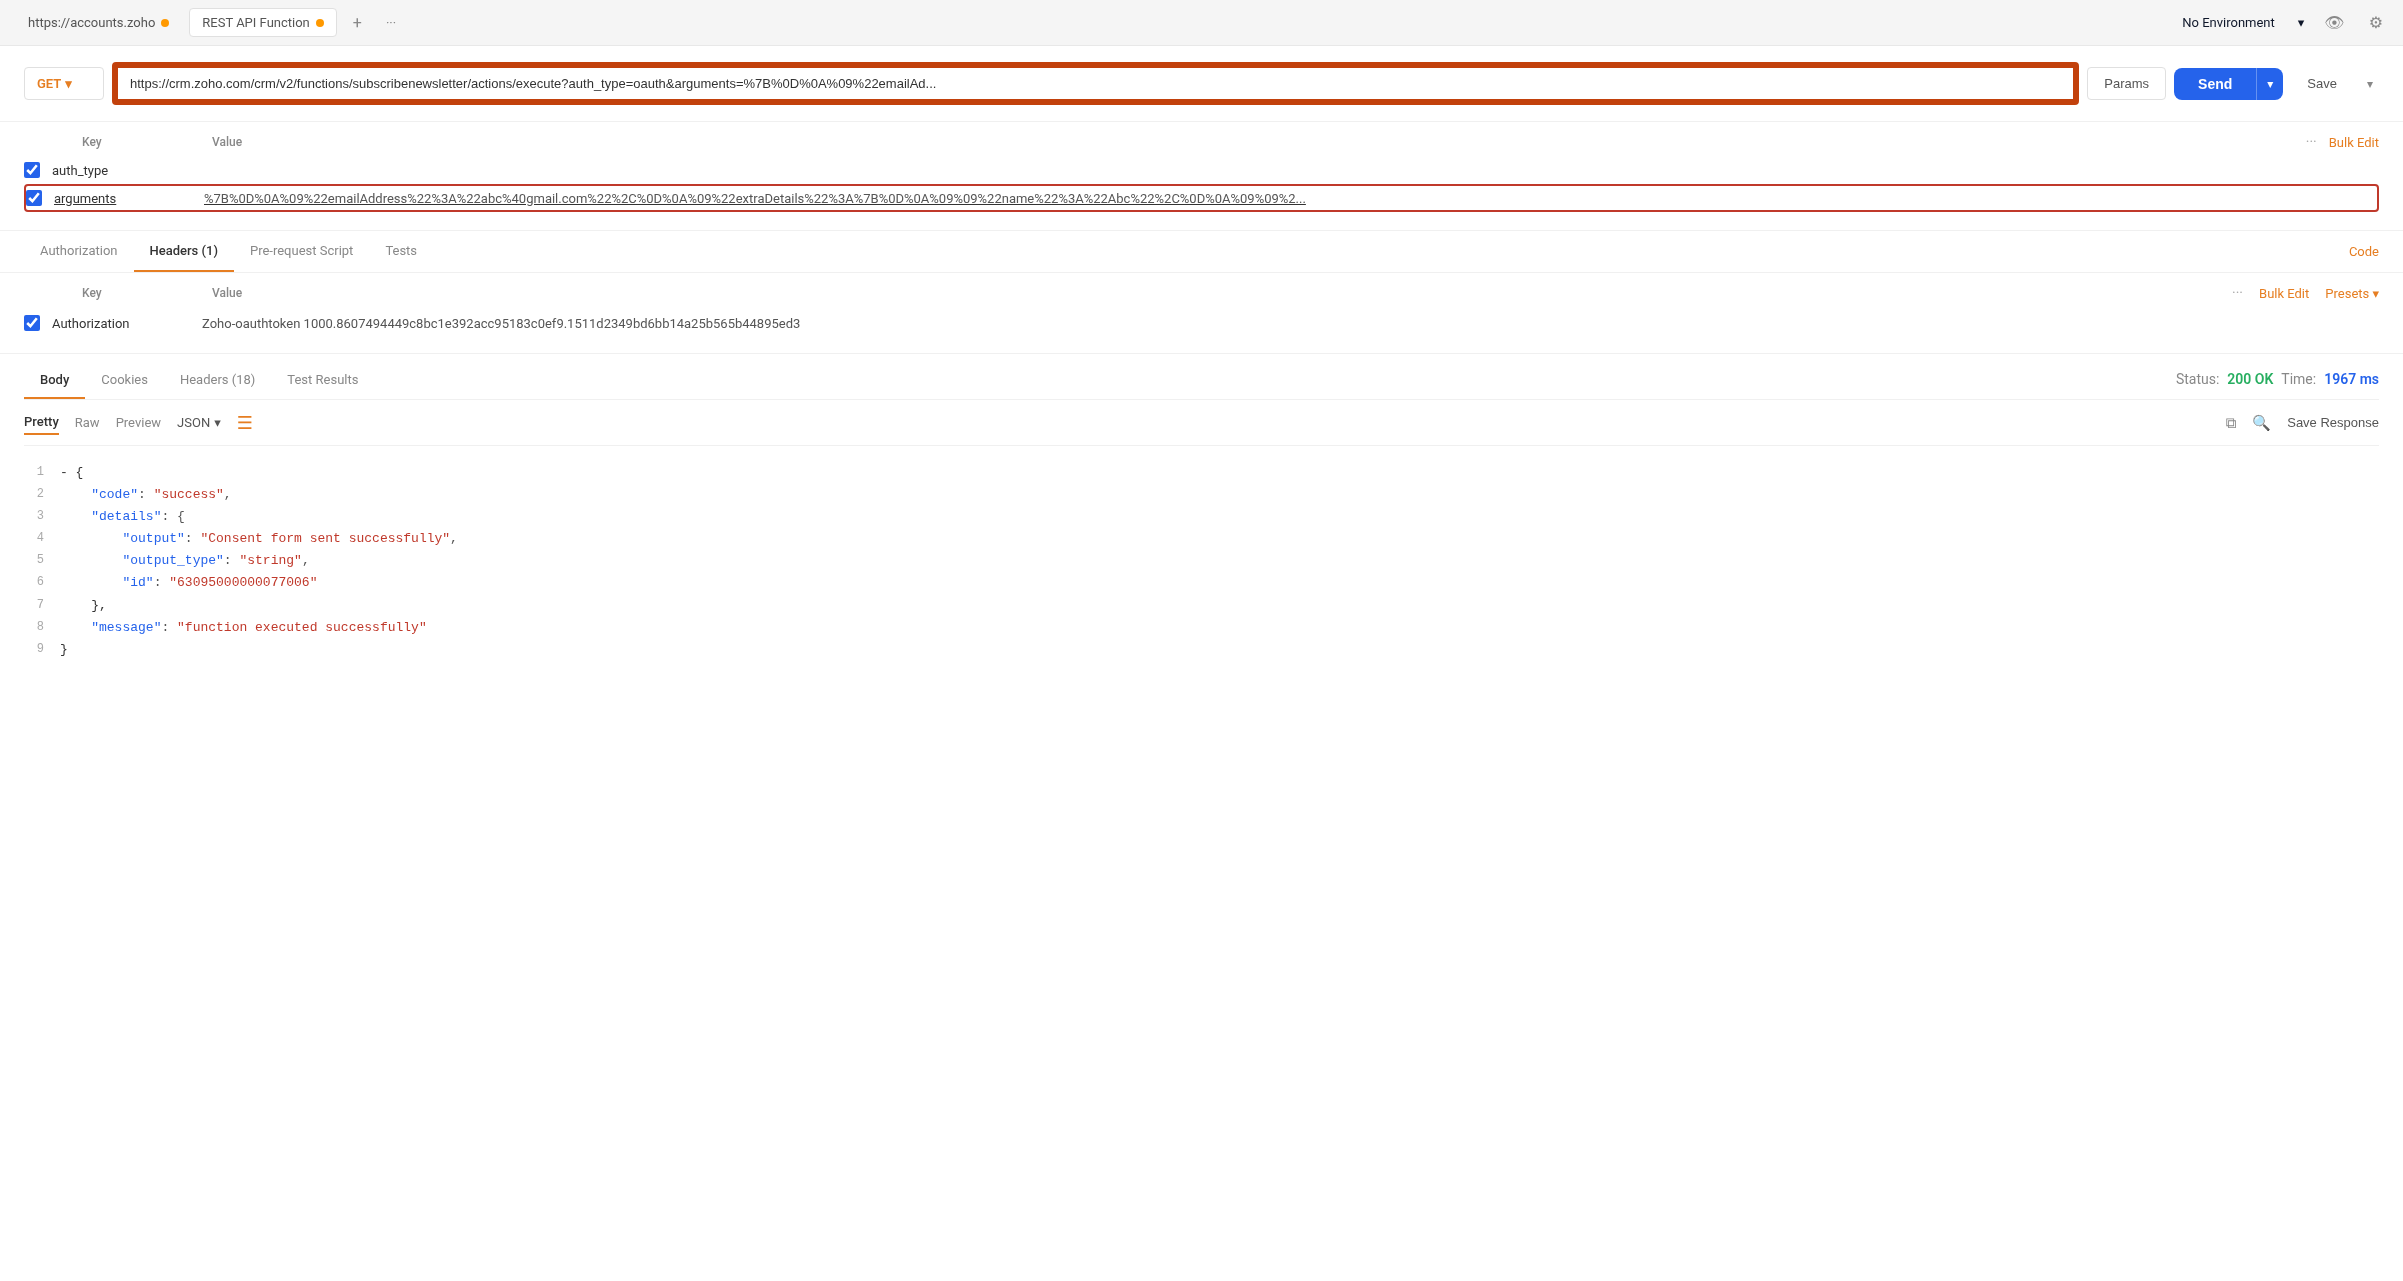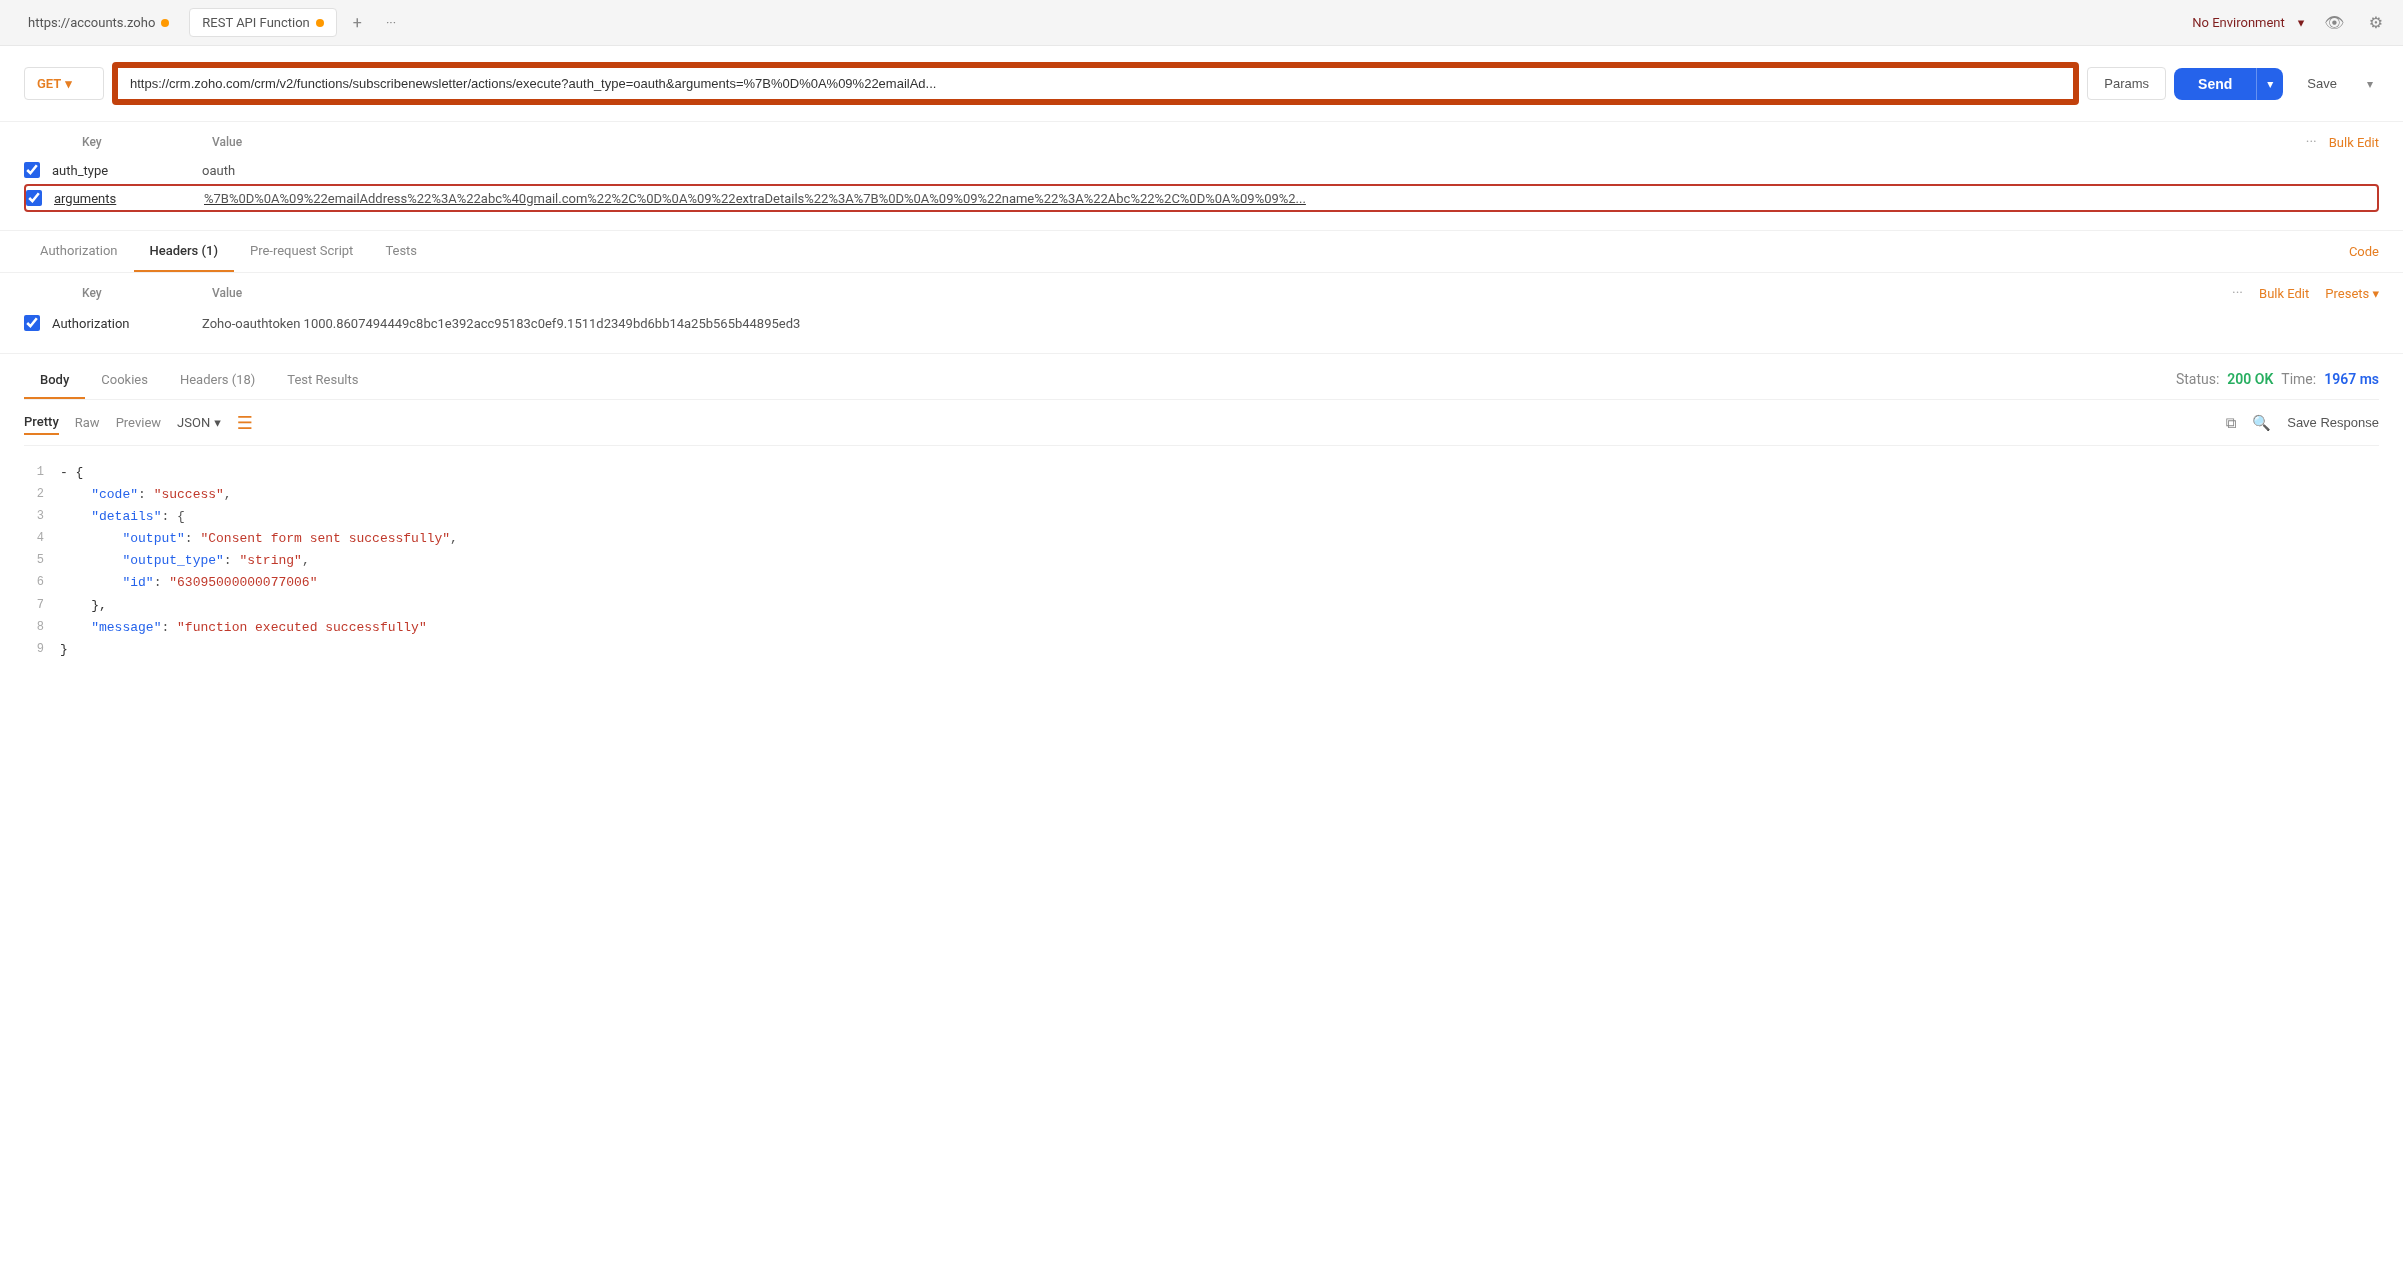--- a/index.html
+++ b/index.html
@@ -54,22 +54,22 @@
     }
     .top-bar-right {
       margin-left: auto;
       display: flex;
       align-items: center;
       gap: 16px;
     }
     .env-selector {
       display: flex;
       align-items: center;
-      gap: 13px;
-      color: #7f1d1d;
+      gap: 23px;
+      color: #0f172a;
       font-size: 13px;
       cursor: pointer;
     }
     .icon-btn {
       color: #888;
       cursor: pointer;
       font-size: 16px;
       padding: 4px;
     }
 
@@ -478,21 +478,20 @@
     <div class="params-header-value">Value</div>
     <div class="params-header-actions">
       <span class="dots-icon">···</span>
       <span class="bulk-edit-link">Bulk Edit</span>
     </div>
   </div>
 
   <div class="param-row">
     <input type="checkbox" class="param-checkbox" checked="" style="">
     <div class="param-key">auth_type</div>
-    <div class="param-value">oauth</div>
   </div>
 
   <div class="param-row highlighted">
     <input type="checkbox" class="param-checkbox" checked="" style="">
     <div class="param-key">arguments</div>
     <div class="param-value">%7B%0D%0A%09%22emailAddress%22%3A%22abc%40gmail.com%22%2C%0D%0A%09%22extraDetails%22%3A%7B%0D%0A%09%09%22name%22%3A%22Abc%22%2C%0D%0A%09%09%2...</div>
   </div>
 </div>
 
 <div class="tabs-section">

